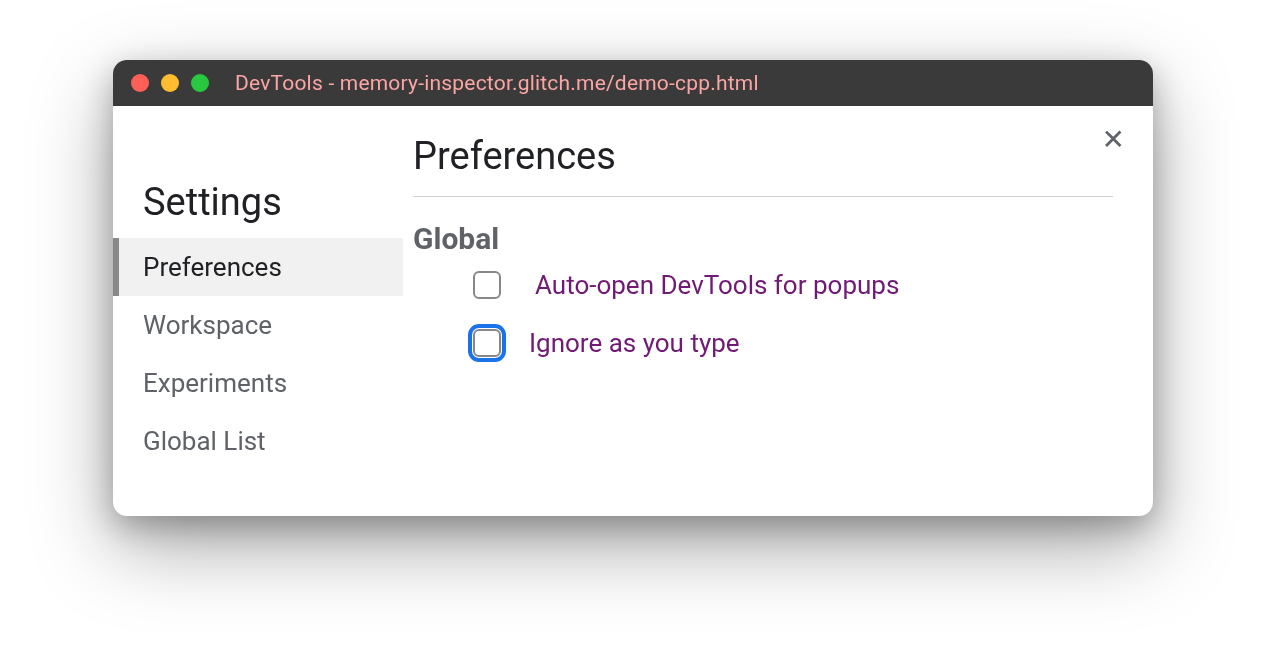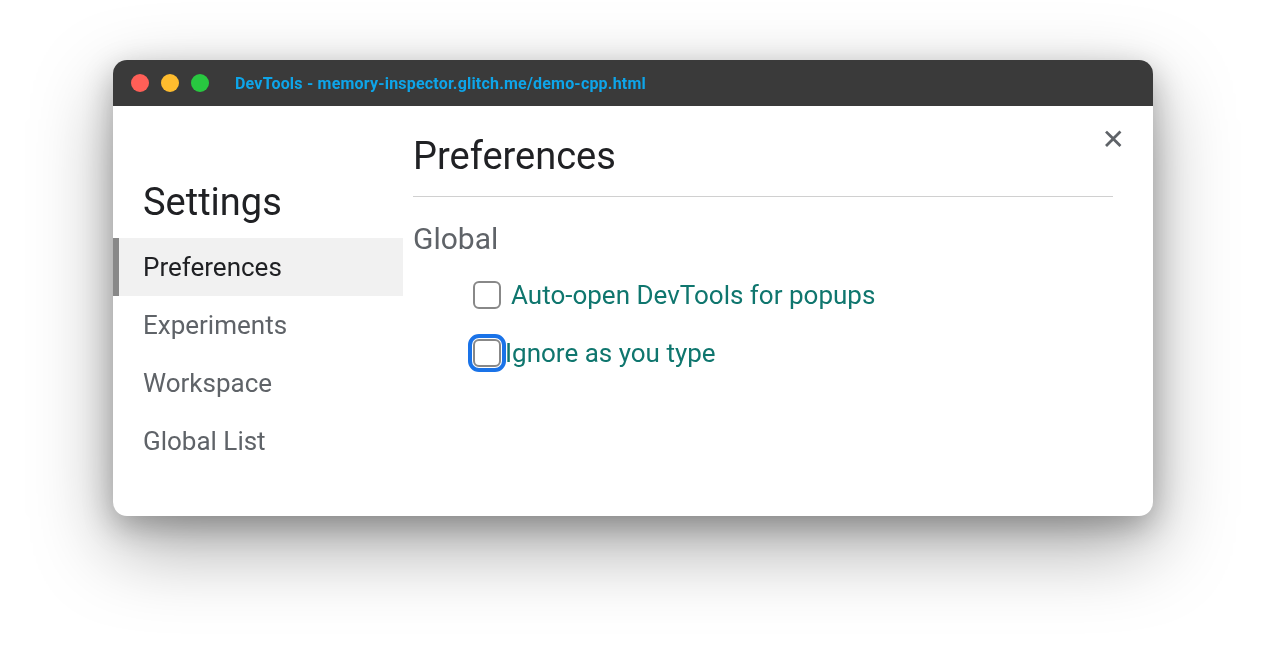--- a/index.html
+++ b/index.html
@@ -38,23 +38,23 @@
     }
     .traffic-light {
       width: 18px;
       height: 18px;
       border-radius: 50%;
     }
     .tl-close { background: #ff5f57; }
     .tl-min { background: #febc2e; }
     .tl-max { background: #28c840; }
     .title-text {
-      color: #0ea5e9;
-      font-weight: 700;
-      font-size: 16px;
+      color: #fca5a5;
+      font-weight: 400;
+      font-size: 21px;
       margin-left: 26px;
       letter-spacing: 0.2px;
     }
     .content {
       display: flex;
       min-height: 410px;
       position: relative;
     }
     .close-x {
       position: absolute;
@@ -105,22 +105,22 @@
       font-size: 38px;
       font-weight: 400;
       color: #202124;
       padding-bottom: 18px;
       border-bottom: 1px solid #d0d0d0;
     }
     .section-title {
       font-size: 30px;
       color: #5f6368;
       margin-top: 24px;
-      margin-bottom: 24px;
-      font-weight: 400;
+      margin-bottom: 14px;
+      font-weight: 700;
     }
     .option-row {
       display: flex;
       align-items: center;
       margin-left: 60px;
       margin-bottom: 28px;
     }
     .checkbox {
       width: 28px;
       height: 28px;
@@ -131,21 +131,22 @@
       flex-shrink: 0;
     }
     .checkbox.focused {
       outline: 4px solid #1a73e8;
       outline-offset: 1px;
       border-radius: 6px;
       margin-right: 4px;
     }
     .option-label {
       font-size: 26px;
-      color: #0f766e;
+      color: #701a75;
+      margin-left: 24px;
     }
   </style>
 </head>
 <body>
 
 <div class="window">
   <div class="titlebar">
     <div class="traffic-lights">
       <div class="traffic-light tl-close"></div>
       <div class="traffic-light tl-min"></div>
@@ -156,24 +157,24 @@
 
   <div class="content">
     <div class="close-x">✕</div>
 
     <div class="sidebar">
       <div class="sidebar-title">Settings</div>
       <div class="sidebar-item active">
         <span>Preferences</span>
       </div>
       <div class="sidebar-item">
-        <span>Experiments</span>
+        <span>Workspace</span>
       </div>
       <div class="sidebar-item">
-        <span>Workspace</span>
+        <span>Experiments</span>
       </div>
       <div class="sidebar-item">
         <span>Global List</span>
       </div>
     </div>
 
     <div class="main">
       <div class="main-title">Preferences</div>
       <div class="section-title">Global</div>
 

